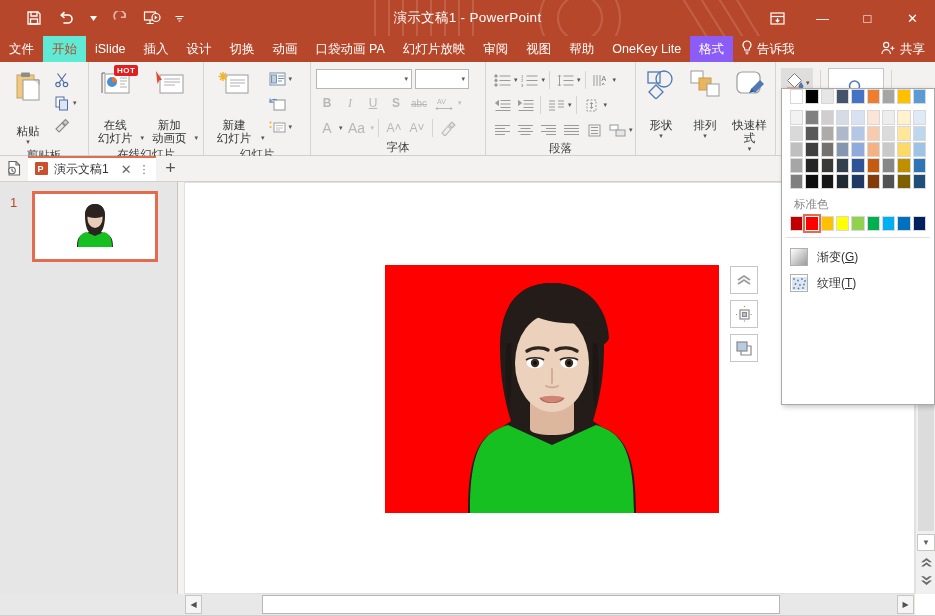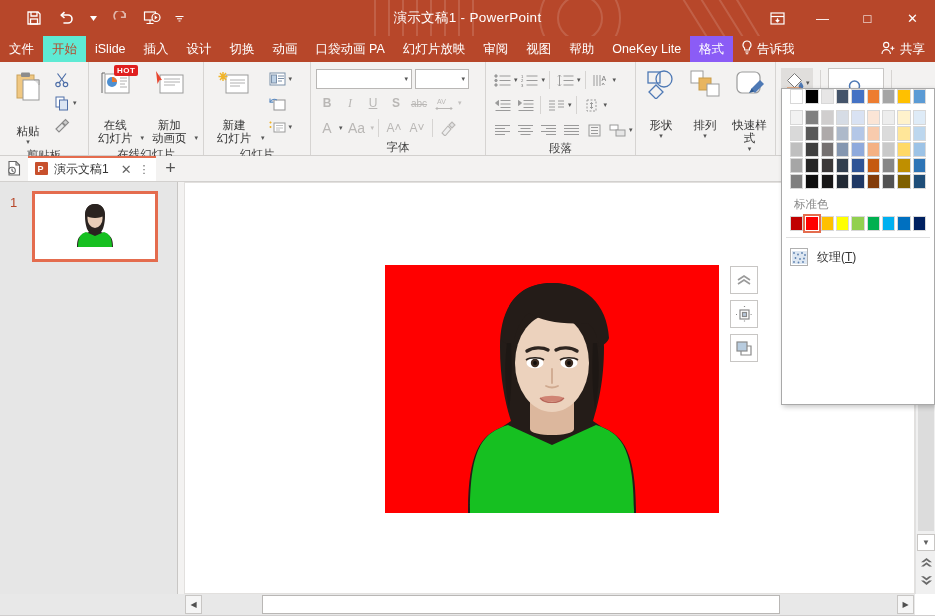--- a/index.html
+++ b/index.html
@@ -843,20 +843,24 @@
           <div class="cp-sw" style="background: rgb(146, 208, 80);"></div>
           <div class="cp-sw" style="background: rgb(0, 176, 80);"></div>
           <div class="cp-sw" style="background: rgb(0, 176, 240);"></div>
           <div class="cp-sw" style="background: rgb(0, 112, 192);"></div>
           <div class="cp-sw" style="background: rgb(0, 32, 96);"></div>
         </div>
     </div>
     <div class="cp-sep"></div>
 
     <div class="cp-item">
+      <span class="cp-ico" style="background:linear-gradient(135deg,#ffffff,#9a9a9a)"></span>
+      <span><span>渐变</span>(<u>G</u>)</span>
+    </div>
+    <div class="cp-item">
       <span class="cp-ico">
         <svg width="15" height="13" viewBox="0 0 15 13">
           <rect width="15" height="13" fill="#dde7f2"></rect>
           <g fill="#5b7fae">
               <circle cx="2" cy="2" r=".9"></circle>
               <circle cx="6" cy="3.5" r=".9"></circle>
               <circle cx="10" cy="2" r=".9"></circle>
           <circle cx="13" cy="4" r=".9"></circle>
               <circle cx="3.5" cy="7" r=".9"></circle>
               <circle cx="8" cy="8" r=".9"></circle>

